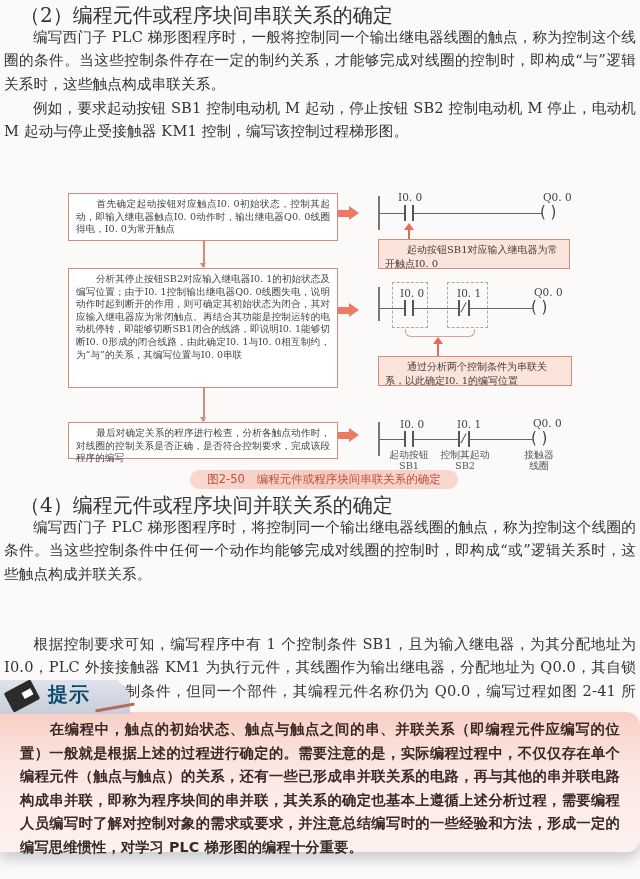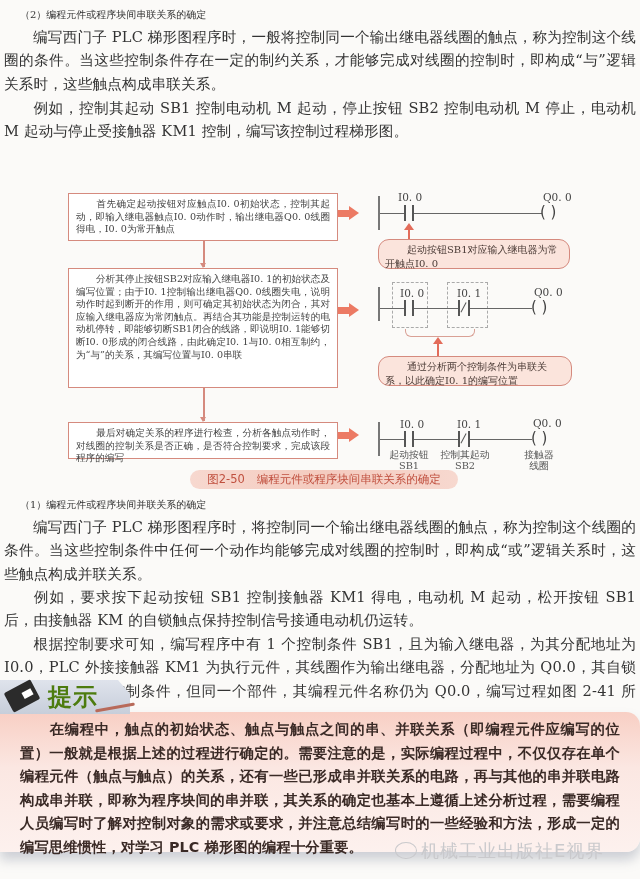--- a/index.html
+++ b/index.html
@@ -11,21 +11,21 @@
     position: relative;
   }
   .page { position: absolute; left: 0; top: 0; width: 640px; height: 879px; }
 
   .para {
     position: absolute; left: 4px; width: 632px;
     font-size: 14.6px; line-height: 23.3px; letter-spacing: 0.15px;
     text-align: justify; color: #333;
   }
   .para .indent { display: inline-block; width: 29px; }
-  .heading { position: absolute; left: 20px; font-size: 10px; line-height: 22px; color: #333; }
+  .heading { position: absolute; left: 20px; font-size: 20px; line-height: 22px; color: #333; }
   .stepbox {
     position: absolute; left: 68px; width: 270px;
     border: 1.5px solid #d58a7e; background: #fff;
     font-size: 9.6px; line-height: 12.6px; color: #444;
     padding: 4px 7px; text-align: justify;
     font-family: "DejaVu Serif", serif;
   }
   .stepbox .indent { display: inline-block; width: 20px; }
   .vline { position: absolute; left: 203px; width: 1.5px; background: #d58a7e; }
   .vline::after {
@@ -46,21 +46,21 @@
   .rail { position: absolute; left: 0; top: 0; width: 2px; height: 34px; background: #777; }
   .wire { position: absolute; height: 1.3px; background: #666; }
   .contact-bar { position: absolute; width: 1.6px; height: 16px; background: #555; }
   .slash { position: absolute; width: 1.3px; height: 11px; background: #555; transform: rotate(28deg); }
   .lbl { position: absolute; font-size: 10.5px; color: #444; font-family: "DejaVu Serif", serif; white-space: nowrap; }
   .coil { position: absolute; font-size: 15px; color: #444; font-family: "DejaVu Sans", sans-serif; }
   .sublbl { position: absolute; font-size: 9.8px; line-height: 11px; color: #555; text-align: center; font-family: "DejaVu Serif", serif; }
   .callout {
     position: absolute; border: 1.5px solid #d58a7e; background: #fbe4dc;
     font-size: 10px; line-height: 13.5px; color: #4a3a35; padding: 3px 6px;
-    border-radius: 11px; font-family: "DejaVu Serif", serif;
+    border-radius: 0; font-family: "DejaVu Serif", serif;
   }
   .callout .indent { display: inline-block; width: 22px; }
   .callout-stem { position: absolute; width: 2px; background: #e36c5a; }
   .callout-stem::before {
     content: ""; position: absolute; left: -4px; top: -6px;
     border-left: 5px solid transparent; border-right: 5px solid transparent;
     border-bottom: 7px solid #e36c5a;
   }
   .dashbox { position: absolute; border: 1px dashed #aaa; }
   .brace {
@@ -82,21 +82,21 @@
     clip-path: polygon(0 0, 118px 0, 130px 14px, 130px 34px, 0 34px);
   }
   .tip-icon {
     position: absolute; left: 7px; top: 685px; width: 30px; height: 22px;
     background: #2b2b2b; transform: rotate(-28deg); border-radius: 2px;
   }
   .tip-icon::after {
     content: ""; position: absolute; left: 16px; top: 8px; width: 10px; height: 7px; background: #fff;
   }
   .tip-title {
-    position: absolute; left: 48px; top: 681px; font-size: 24px; color: #4d7c0f;
+    position: absolute; left: 48px; top: 681px; font-size: 20px; color: #0c4a6e;
     font-family: "DejaVu Serif", serif; font-weight: bold; letter-spacing: 1px;
   }
   .tip-pen {
     position: absolute; left: 95px; top: 706px; width: 40px; height: 3px;
     background: #b86a5a; transform: rotate(-10deg); border-radius: 2px;
   }
   .tip-body {
     position: absolute; left: 0; top: 712px; width: 640px; height: 140px;
     background: linear-gradient(180deg, #f8cfc4 0%, #fbe7e2 40%, #fdf1ee 100%);
     border-radius: 0 14px 14px 0;
@@ -117,21 +117,21 @@
     border-radius: 50%; margin-right: 4px; vertical-align: -2px;
   }
 </style>
 </head>
 <body>
 
 <div class="page">
 
   <div class="heading" style="top:4px;">（2）编程元件或程序块间串联关系的确定</div>
   <div class="para" style="top:25px;"><span class="indent"></span><span>编写西门子 PLC 梯形图程序时，一般将控制同一个输出继电器线圈的触点，称为控制这个线圈的条件。当这些控制条件存在一定的制约关系，才能够完成对线圈的控制时，即构成“与”逻辑关系时，这些触点构成串联关系。</span></div>
-  <div class="para" style="top:96px;"><span class="indent"></span><span>例如，控制其起动 SB1 控制电动机 M 起动，停止按钮 SB2 控制电动机 M 停止，电动机 M 起动与停止受接触器 KM1 控制，编写该控制过程梯形图。</span></div>
+  <div class="para" style="top:96px;"><span class="indent"></span><span>例如，要求起动按钮 SB1 控制电动机 M 起动，停止按钮 SB2 控制电动机 M 停止，电动机 M 起动与停止受接触器 KM1 控制，编写该控制过程梯形图。</span></div>
 
   <div>
 
     <div class="stepbox" style="top:193px; height:48px;"><span class="indent"></span><span>首先确定起动按钮对应触点I0. 0初始状态，控制其起动，即输入继电器触点I0. 0动作时，输出继电器Q0. 0线圈得电，I0. 0为常开触点</span></div>
     <div class="vline" style="top:241px; height:26px;"></div>
     <div class="stepbox" style="top:268px; height:120px;"><span class="indent"></span><span>分析其停止按钮SB2对应输入继电器I0. 1的初始状态及编写位置；由于I0. 1控制输出继电器Q0. 0线圈失电，说明动作时起到断开的作用，则可确定其初始状态为闭合，其对应输入继电器应为常闭触点。再结合其功能是控制运转的电动机停转，即能够切断SB1闭合的线路，即说明I0. 1能够切断I0. 0形成的闭合线路，由此确定I0. 1与I0. 0相互制约，为“与”的关系，其编写位置与I0. 0串联</span></div>
     <div class="vline" style="top:388px; height:33px;"></div>
     <div class="stepbox" style="top:422px; height:37px;"><span class="indent"></span><span>最后对确定关系的程序进行检查，分析各触点动作时，对线圈的控制关系是否正确，是否符合控制要求，完成该段程序的编写</span></div>
 
     <div class="arrow" style="top:206px;">
@@ -205,26 +205,24 @@
         </div>
       <div class="sublbl" style="left:141px; top:29px; width:40px;">
           <div>接触器</div>
           <div>线圈</div>
         </div>
     </div>
 
     <div class="caption"><span class="num">图2-50</span><span>编程元件或程序块间串联关系的确定</span></div>
   </div>
 
-  <div class="heading" style="top:494px;">（1）编程元件或程序块间并联关系的确定</div>
+  <div class="heading" style="top:494px;">（4）编程元件或程序块间并联关系的确定</div>
   <div class="para" style="top:515px;"><span class="indent"></span><span>编写西门子 PLC 梯形图程序时，将控制同一个输出继电器线圈的触点，称为控制这个线圈的条件。当这些控制条件中任何一个动作均能够完成对线圈的控制时，即构成“或”逻辑关系时，这些触点构成并联关系。</span></div>
-  <div class="para" style="top:585px;"><span class="indent"></span><span>例如，要求按下起动按钮 SB1 控制接触器 KM1 得电，电动机 M 起动，松开按钮 SB1 后，由接触器 KM 的自锁触点保持控制信号接通电动机仍运转。</span></div>
   <div class="para" style="top:632px;"><span class="indent"></span><span>根据控制要求可知，编写程序中有 1 个控制条件 SB1，且为输入继电器，为其分配地址为 I0.0，PLC 外接接触器 KM1 为执行元件，其线圈作为输出继电器，分配地址为 Q0.0，其自锁触点也作为一个控制条件，但同一个部件，其编程元件名称仍为 Q0.0，编写过程如图 2-41 所示。</span></div>
 
   <div class="tip-body"></div>
   <div class="tip-header"></div>
   <div class="tip-icon"></div>
   <div class="tip-title">提示</div>
   <div class="tip-pen"></div>
   <div class="tip-text"><span class="indent"></span><span>在编程中，触点的初始状态、触点与触点之间的串、并联关系（即编程元件应编写的位置）一般就是根据上述的过程进行确定的。需要注意的是，实际编程过程中，不仅仅存在单个编程元件（触点与触点）的关系，还有一些已形成串并联关系的电路，再与其他的串并联电路构成串并联，即称为程序块间的串并联，其关系的确定也基本上遵循上述分析过程，需要编程人员编写时了解对控制对象的需求或要求，并注意总结编写时的一些经验和方法，形成一定的编写思维惯性，对学习 PLC 梯形图的编程十分重要。</span></div>
 
-  <div class="watermark"><span class="wm-icon"></span><span>机械工业出版社E视界</span></div>
 </div>
 
 </body></html>

